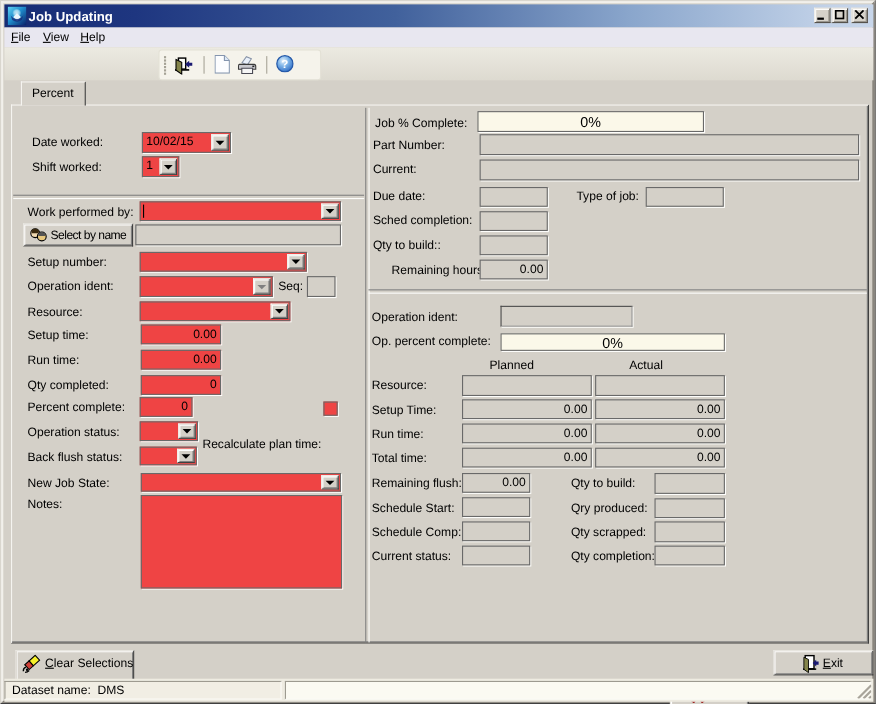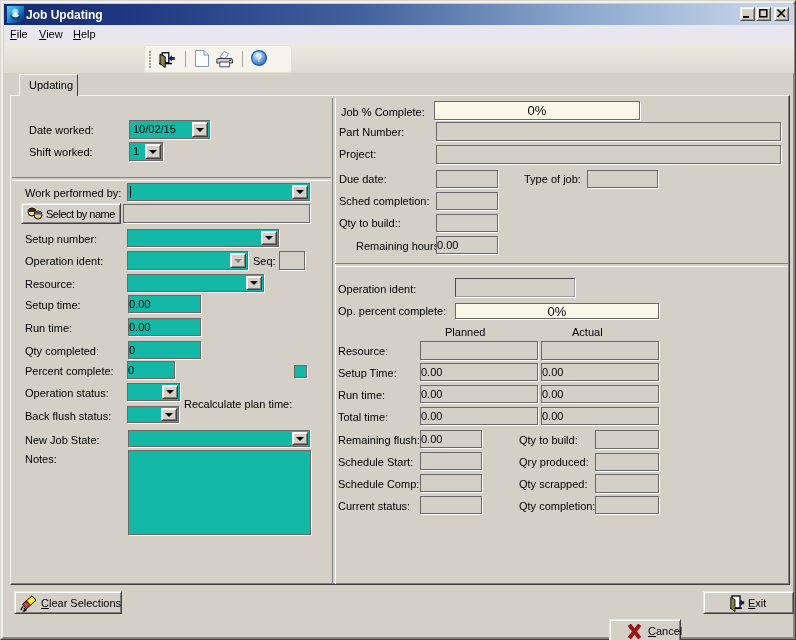--- a/index.html
+++ b/index.html
@@ -17,24 +17,24 @@
 .mitem u{text-decoration:underline;}
 #toolstrip{left:3px;top:42px;width:790px;height:30px;background:linear-gradient(#ECEAE1,#DDDAD0);}
 #toolband{position:absolute;left:140px;top:2px;width:146px;height:26px;background:#F5F3EB;border-radius:3px;border:1px solid #E3E1D6;}
 .tsep{position:absolute;top:5px;width:1px;height:16px;background:#A8A598;}
 #statusbar{left:3px;top:616px;width:790px;height:21px;background:#EEEBE1;}
 .spanel{position:absolute;top:2px;height:17px;box-sizing:border-box;border:1px solid;border-color:#9D9A90 #FBFAF5 #FBFAF5 #9D9A90;background:#F1EEE4;}
 #tab{left:18px;top:73px;width:59px;height:22px;background:#D4D0C8;box-sizing:border-box;border-top:1px solid #F5F4F0;border-left:1px solid #F5F4F0;border-right:1px solid #404040;z-index:3;}
 #tab span{position:absolute;left:9px;top:4px;}
 #pane{left:9px;top:94px;width:780px;height:490px;background:#D4D0C8;box-sizing:border-box;border-top:1px solid #F5F4F0;border-left:1px solid #F5F4F0;border-right:1px solid #404040;border-bottom:1px solid #404040;box-shadow:inset -1px -1px 0 #808080;}
 .lbl{position:absolute;white-space:nowrap;}
-.f{position:absolute;background:#14b8a6;border:1px solid #696969;box-shadow:1px 1px 0 #FDFDFB;box-sizing:border-box;}
+.f{position:absolute;background:#ef4444;border:1px solid #696969;box-shadow:1px 1px 0 #FDFDFB;box-sizing:border-box;}
 .g{background:#D4D0C8;}
 .cream{background:#FBF8E9;}
-.num{padding-right:3px;padding-top:2px;box-sizing:border-box;}
+.num{text-align:right;padding-right:3px;padding-top:2px;box-sizing:border-box;}
 .cbtn{position:absolute;right:1px;top:1px;bottom:1px;width:16px;background:#D4D0C8;border:1px solid;border-color:#F5F4F0 #404040 #404040 #F5F4F0;box-shadow:inset 1px 1px 0 #fff,inset -1px -1px 0 #808080;box-sizing:border-box;}
 .tri{position:absolute;left:50%;top:50%;margin-left:-4px;margin-top:-2px;width:0;height:0;border-left:4px solid transparent;border-right:4px solid transparent;border-top:4px solid #000;}
 .tri.dis{border-top-color:#808080;}
 .hsep{position:absolute;height:2px;border-top:1px solid #808080;border-bottom:1px solid #FDFDFB;}
 .vsep{position:absolute;width:2px;border-left:1px solid #808080;border-right:1px solid #FDFDFB;}
 .btn{position:absolute;background:#D4D0C8;border:1px solid;border-color:#E9E7E2 #404040 #404040 #E9E7E2;box-shadow:inset 1px 1px 0 #fff,inset -1px -1px 0 #808080;box-sizing:border-box;text-align:center;}
 .btn u{text-decoration:underline;}
 .btn span{white-space:nowrap;}
 </style></head>
 <body>
@@ -124,21 +124,21 @@
                 <stop offset="1" stop-color="#2E6CC4"></stop>
        </radialGradient>
             </defs>
        <circle cx="8" cy="8" r="7.4" fill="url(#hg)" stroke="#2458A8" stroke-width="1.2"></circle>
        <text x="8" y="11.8" text-anchor="middle" font-family="Liberation Sans,sans-serif" font-size="10.5" font-weight="bold" fill="#fff">?</text>
      </svg>
    </div>
   </div>
  </div>
  <div class="abs" id="tab">
-      <span>Updating</span>
+      <span>Percent</span>
     </div>
  <div class="abs" id="pane"></div>
 
  <span class="lbl" style="left:28px;top:123px;">Date worked:</span>
  <div class="f" style="left:128px;top:119px;width:81px;height:19px;">
       <span style="position:absolute;left:3px;top:2px;">10/02/15</span>
       <div class="cbtn">
         <div class="tri"></div>
       </div>
     </div>
@@ -216,21 +216,21 @@
         <div class="tri"></div>
       </div>
     </div>
  <span class="lbl" style="left:24px;top:452px;">Notes:</span>
  <div class="f" style="left:127px;top:449px;width:183px;height:85px;"></div>
 
  <span class="lbl" style="left:340px;top:105px;text-align:center;">Job % Complete:</span>
  <div class="f cream" style="left:433px;top:100px;width:206px;height:19px;text-align:center;padding-top:1px;font-size:13px;">0%</div>
  <span class="lbl" style="left:338px;top:125px;">Part Number:</span>
  <div class="f g" style="left:435px;top:121px;width:345px;height:19px;"></div>
- <span class="lbl" style="left:338px;top:147px;">Project:</span>
+ <span class="lbl" style="left:338px;top:147px;">Current:</span>
  <div class="f g" style="left:435px;top:144px;width:345px;height:19px;"></div>
  <span class="lbl" style="left:338px;top:172px;">Due date:</span>
  <div class="f g" style="left:435px;top:169px;width:62px;height:18px;"></div>
  <span class="lbl" style="left:523px;top:172px;">Type of job:</span>
  <div class="f g" style="left:586px;top:169px;width:71px;height:18px;"></div>
  <span class="lbl" style="left:338px;top:194px;">Sched completion:</span>
  <div class="f g" style="left:435px;top:191px;width:62px;height:18px;"></div>
  <span class="lbl" style="left:338px;top:216px;">Qty to build::</span>
  <div class="f g" style="left:435px;top:213px;width:62px;height:18px;"></div>
  <span class="lbl" style="left:338px;top:239px;margin-left:17px;">Remaining hours:</span>
@@ -265,21 +265,21 @@
  <div class="f g" style="left:594px;top:452px;width:64px;height:18px;"></div>
  <span class="lbl" style="left:337px;top:477px;">Schedule Comp:</span>
  <div class="f g" style="left:419px;top:473px;width:62px;height:18px;"></div>
  <span class="lbl" style="left:518px;top:477px;">Qty scrapped:</span>
  <div class="f g" style="left:594px;top:473px;width:64px;height:19px;"></div>
  <span class="lbl" style="left:337px;top:499px;">Current status:</span>
  <div class="f g" style="left:419px;top:495px;width:62px;height:18px;"></div>
  <span class="lbl" style="left:518px;top:499px;">Qty completion:</span>
  <div class="f g" style="left:594px;top:495px;width:64px;height:18px;"></div>
 
- <div class="btn" style="left:13px;top:590px;width:108px;height:23px;">
+ <div class="btn" style="left:13px;top:590px;width:108px;height:40px;">
    <svg class="abs" style="left:5px;top:3px;" width="17" height="17" viewBox="0 0 17 17">
      <path d="M12 0.8 L16 5.2 L10.3 10.3 L6.3 5.9 Z" fill="#F6F02A" stroke="#000" stroke-width="1"></path>
      <path d="M6.3 5.9 L10.3 10.3 L6.5 13.7 L2.5 9.3 Z" fill="#D04038" stroke="#000" stroke-width="1"></path>
      <path d="M3.5 11.5 Q1 12.5 1.2 15.2" fill="none" stroke="#000" stroke-width="1.2"></path>
      <path d="M6.5 14.5 Q5 16.2 2.8 16.2" fill="none" stroke="#000" stroke-width="1.2"></path>
      <circle cx="4.6" cy="13.9" r="1.1" fill="#000"></circle>
    </svg>
    <span style="position:absolute;left:26px;top:5px;"><u>C</u>lear Selections</span>
  </div>
  <div class="btn" style="left:608px;top:618px;width:72px;height:23px;text-decoration:underline;">
@@ -298,13 +298,26 @@
  <div class="btn" style="left:702px;top:590px;width:91px;height:23px;">
    <svg class="abs" style="left:26px;top:3px;" width="16" height="18" viewBox="0 0 16 18">
      <rect x="2" y="1" width="8" height="12" fill="#fff" stroke="#000" stroke-width="1.3"></rect>
      <rect x="0" y="12.6" width="12" height="1.4" fill="#000"></rect>
      <path d="M0.8 2.5 L5 4.5 L5 16.5 L0.8 13.5 Z" fill="#84844A" stroke="#000" stroke-width="0.8"></path>
      <path d="M14.2 6.3 L14.2 9.3 L12 9.3 L12 10.8 L8.8 7.8 L12 4.8 L12 6.3 Z" fill="#1A1A72"></path>
    </svg>
    <span style="position:absolute;left:44px;top:5px;"><u>E</u>xit</span>
  </div>
 
+ <div class="abs" id="statusbar">
+   <div class="spanel" style="left:0px;width:252px;">
+        <span style="position:absolute;left:6px;top:2px;">Dataset name:&nbsp; DMS</span>
+      </div>
+   <div class="spanel" style="left:255px;width:533px;background:#FBFAF2;"></div>
+   <svg class="abs" style="right:2px;top:4px;" width="14" height="14">
+        <g stroke="#A8A49A" stroke-width="2">
+          <line x1="14" y1="2" x2="2" y2="14"></line>
+          <line x1="14" y1="7" x2="7" y2="14"></line>
+          <line x1="14" y1="12" x2="12" y2="14"></line>
+        </g>
+      </svg>
+ </div>
 </div>
 
 </body></html>

